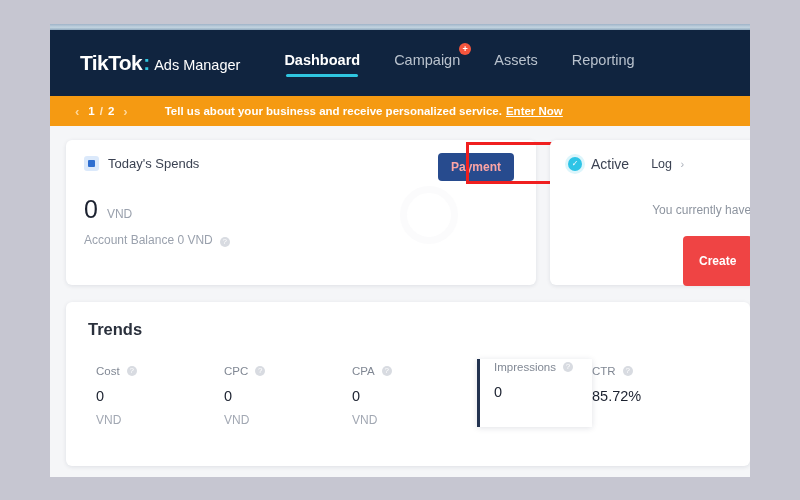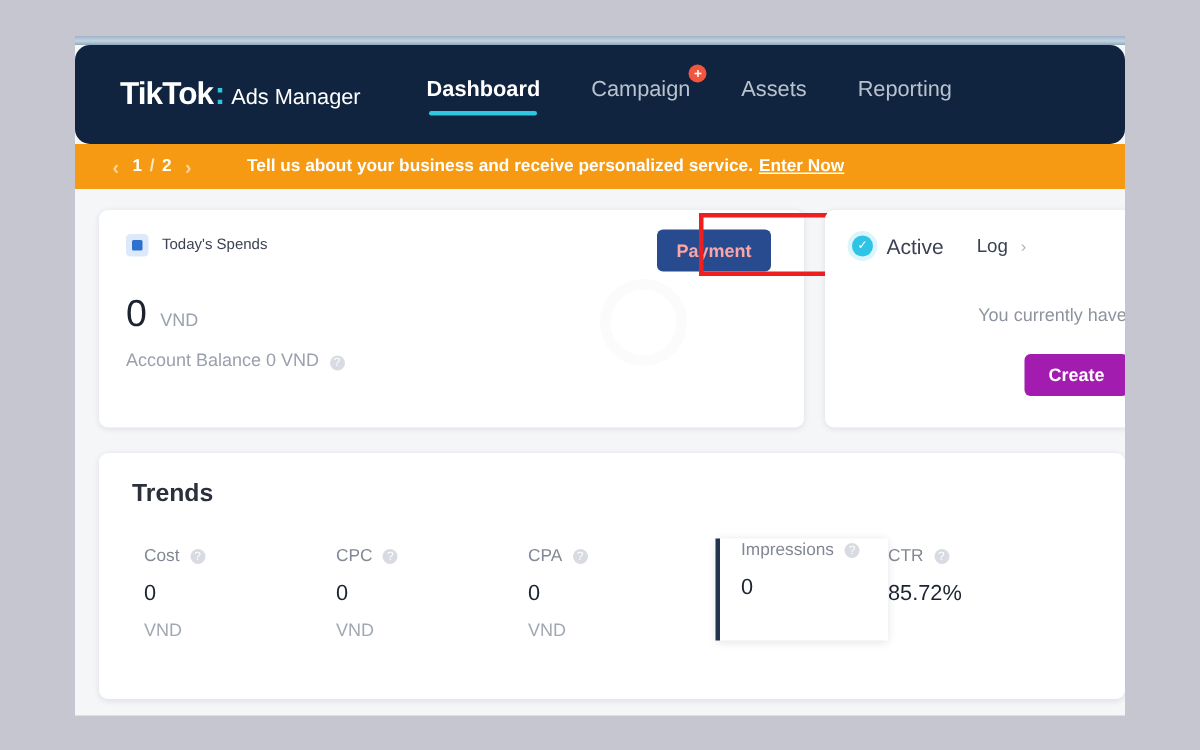--- a/index.html
+++ b/index.html
@@ -33,21 +33,20 @@
   }
 
   
   #topnav {
     height: 66px;
     background: #10243f;
     display: flex;
     align-items: center;
     padding: 0 0 0 30px;
     box-sizing: border-box;
-    border-radius: 10px;
   }
   #brand {
     display: flex;
     align-items: baseline;
     margin-right: 44px;
     white-space: nowrap;
   }
   #brand .logo-word {
     color: #ffffff;
     font-size: 21px;
@@ -183,21 +182,21 @@
     margin-right: 9px;
   }
   .spends-icon i {
     display: block;
     width: 7px;
     height: 7px;
     background: #2f6fd0;
     border-radius: 1px;
   }
   .card-head-title {
-    font-size: 10px;
+    font-size: 13px;
     color: #3b4252;
   }
 
   #payment-btn {
     position: absolute;
     right: 22px;
     top: 13px;
     background: #274b8e;
     color: #fca5a5;
     font-size: 12px;
@@ -297,27 +296,27 @@
     margin-top: 31px;
     text-align: center;
     font-size: 12px;
     color: #8d949f;
     white-space: nowrap;
   }
   #create-btn {
     position: absolute;
     left: 133px;
     top: 96px;
-    background: #a21caf;
+    background: #ef4444;
     color: #ffffff;
     font-size: 12px;
     font-weight: bold;
     border: none;
     border-radius: 4px;
-    padding: 7px 16px;
+    padding: 18px 16px;
     cursor: pointer;
     white-space: nowrap;
     font-family: "Liberation Sans", sans-serif;
   }
 
   
   #trends-card {
     margin-top: 17px;
     width: 684px;
     height: 164px;

